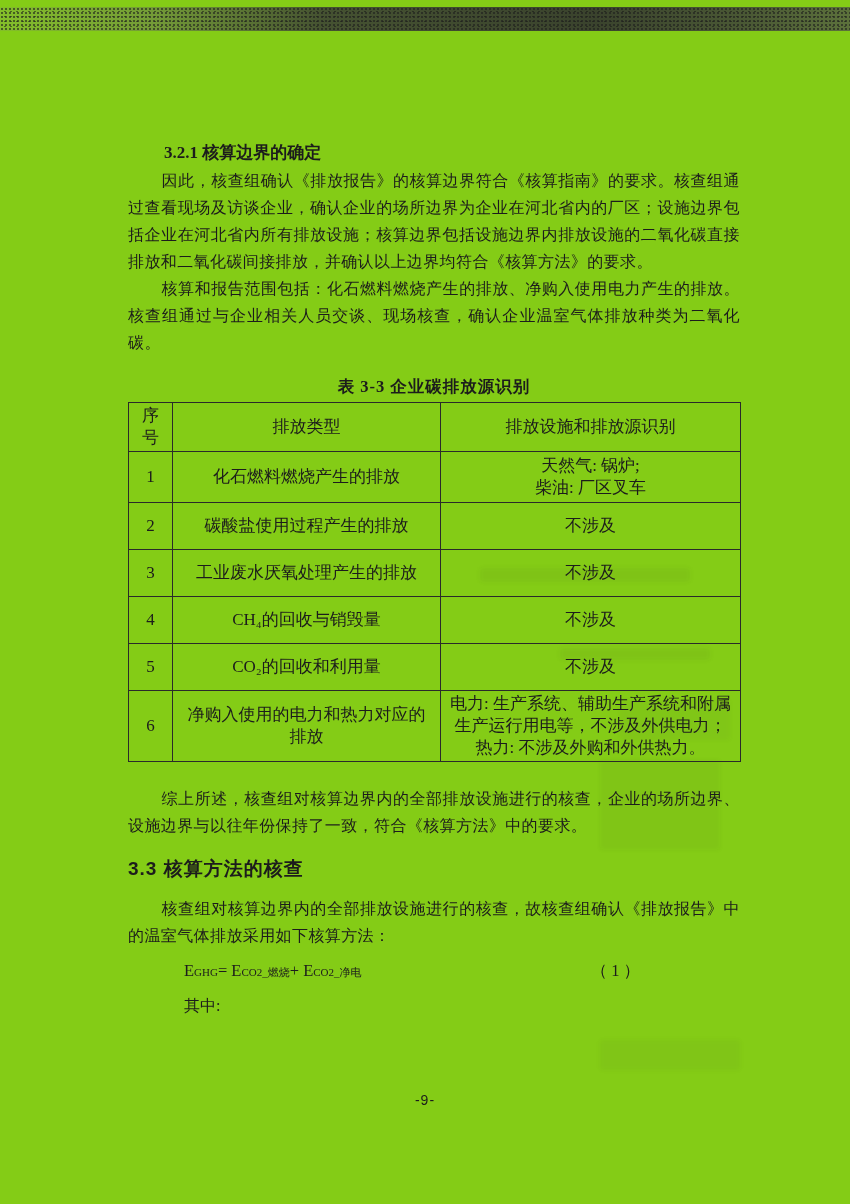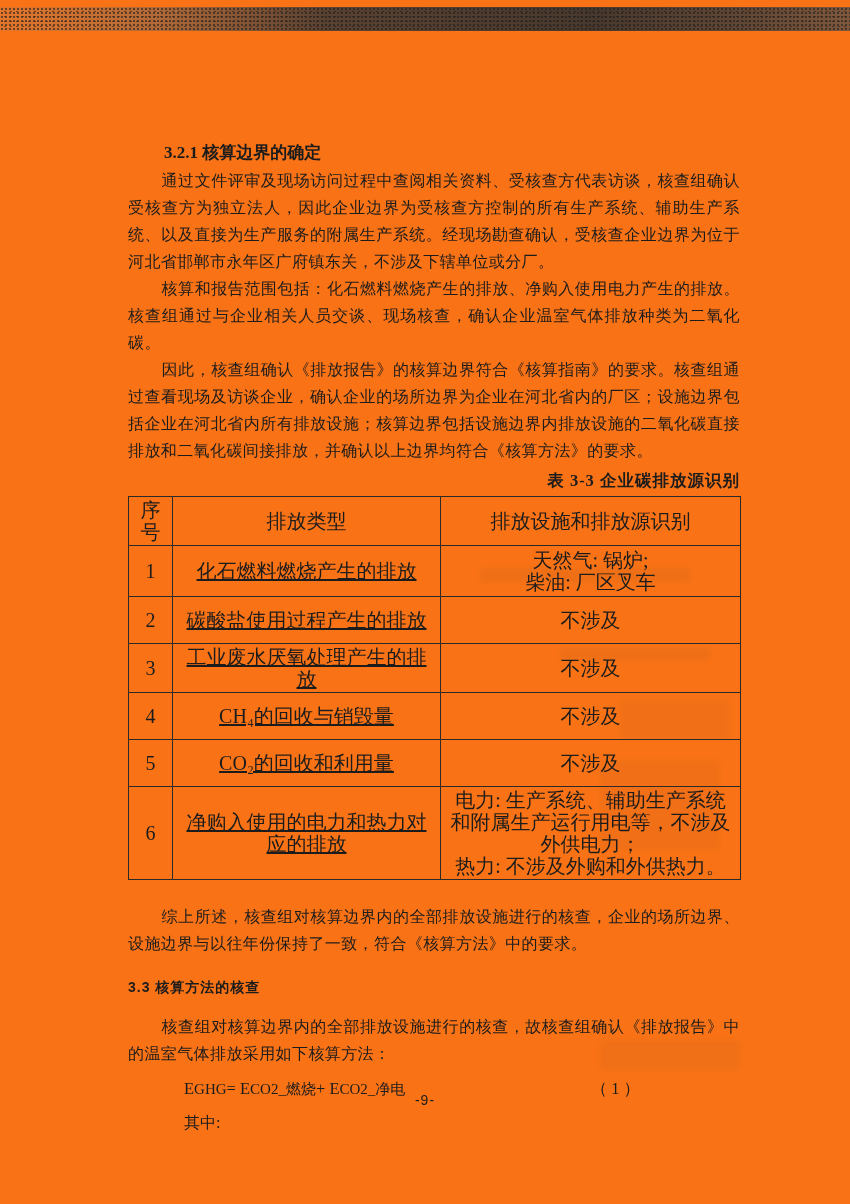--- a/index.html
+++ b/index.html
@@ -1,20 +1,20 @@
 <!DOCTYPE html>
 <html lang="zh"><head>
 <meta charset="utf-8">
 <style>
   html,body{margin:0;padding:0;background:#e8e8e8;}
   .page{
     position:relative;
     width:850px;height:1204px;
     margin:0 auto;
-    background:#f97316;
+    background:#84cc16;
     overflow:hidden;
     font-family:"Liberation Serif","DejaVu Serif",serif;
     color:#1c1c1c;
   }
   
   .scan-band{
     position:absolute;top:7px;left:0;right:0;height:24px;
     background-image:
       radial-gradient(rgba(30,30,30,.6) 1px, transparent 1.4px),
       radial-gradient(rgba(20,20,20,.5) 1px, transparent 1.3px),
@@ -32,47 +32,47 @@
   .a5{left:600px;top:1040px;width:140px;height:30px;background:rgba(40,40,40,.045);}
 
   .content{position:absolute;left:128px;top:140px;width:612px;}
 
   .h-sub{font-size:17px;font-weight:bold;margin:0 0 1px 36px;line-height:26px;}
   p.body{
     font-size:16px;line-height:27px;margin:0;
     text-align:justify;text-indent:2.1em;letter-spacing:.4px;
   }
   .caption{
-    font-size:16.5px;font-weight:bold;text-align:right;
-    margin:5px 0 3px 0;line-height:24px;letter-spacing:1px;
+    font-size:16.5px;font-weight:bold;text-align:center;
+    margin:19px 0 3px 0;line-height:24px;letter-spacing:1px;
   }
   table.emission{
     border-collapse:collapse;width:612px;table-layout:fixed;
-    font-size:20px;
+    font-size:17px;
   }
   table.emission td,table.emission th{
     border:1.6px solid #2a2a2a;padding:2px 8px;font-weight:normal;
     line-height:22px;
   }
   col.c1{width:44px;}col.c2{width:268px;}col.c3{width:300px;}
   th{height:34px;text-align:center;}
   td.c-no{text-align:center;}
-  td.c-type{text-align:center;text-decoration:underline;}
+  td.c-type{text-align:center;}
   td.c-detail{text-align:center;white-space:pre-line;}
   tr.r-std td{height:42px;}
   tr.r-first td{height:46px;}
   tr.r-last td{height:66px;}
 
   p.after-table{margin-top:23px;}
-  .h-main{font-size:14px;font-weight:bold;margin:16px 0 12px 0;line-height:28px;font-family:"Liberation Sans","DejaVu Sans",sans-serif;letter-spacing:1px;}
+  .h-main{font-size:19px;font-weight:bold;margin:16px 0 12px 0;line-height:28px;font-family:"Liberation Sans","DejaVu Sans",sans-serif;letter-spacing:1px;}
   .formula-row{
     display:flex;align-items:baseline;
     margin:8px 0 0 56px;font-size:16.5px;line-height:28px;
   }
-  .formula-row sub{font-size:15px;letter-spacing:0;font-family:Liberation Serif, serif;}
+  .formula-row sub{font-size:11px;letter-spacing:0;font-family:Liberation Serif, serif;}
   .formula-num{margin-left:auto;margin-right:96px;letter-spacing:4px;}
   .qizhong{margin:6px 0 0 56px;font-size:16px;line-height:27px;}
   .page-number{
     position:absolute;top:1092px;left:0;right:0;
     text-align:center;font-size:14px;letter-spacing:1px;
     font-family:"Liberation Sans","DejaVu Sans",sans-serif;
   }
 </style>
 </head>
 <body>
@@ -81,23 +81,22 @@
   <div class="scan-band"></div>
   <div class="artifact a1"></div>
   <div class="artifact a2"></div>
   <div class="artifact a3"></div>
   <div class="artifact a4"></div>
   <div class="artifact a5"></div>
 
   <div class="content">
 
     <h3 class="h-sub">3.2.1 核算边界的确定</h3>
-    <p class="body">通过文件评审及现场访问过程中查阅相关资料、受核查方代表访谈，核查组确认受核查方为独立法人，因此企业边界为受核查方控制的所有生产系统、辅助生产系统、以及直接为生产服务的附属生产系统。经现场勘查确认，受核查企业边界为位于河北省邯郸市永年区广府镇东关，不涉及下辖单位或分厂。</p>
+    <p class="body">因此，核查组确认《排放报告》的核算边界符合《核算指南》的要求。核查组通过查看现场及访谈企业，确认企业的场所边界为企业在河北省内的厂区；设施边界包括企业在河北省内所有排放设施；核算边界包括设施边界内排放设施的二氧化碳直接排放和二氧化碳间接排放，并确认以上边界均符合《核算方法》的要求。</p>
     <p class="body">核算和报告范围包括：化石燃料燃烧产生的排放、净购入使用电力产生的排放。核查组通过与企业相关人员交谈、现场核查，确认企业温室气体排放种类为二氧化碳。</p>
-    <p class="body">因此，核查组确认《排放报告》的核算边界符合《核算指南》的要求。核查组通过查看现场及访谈企业，确认企业的场所边界为企业在河北省内的厂区；设施边界包括企业在河北省内所有排放设施；核算边界包括设施边界内排放设施的二氧化碳直接排放和二氧化碳间接排放，并确认以上边界均符合《核算方法》的要求。</p>
 
 
     <div class="caption">表 3-3 企业碳排放源识别</div>
 
     <table class="emission">
       <colgroup>
           <col class="c1">
           <col class="c2">
           <col class="c3">
         </colgroup>

